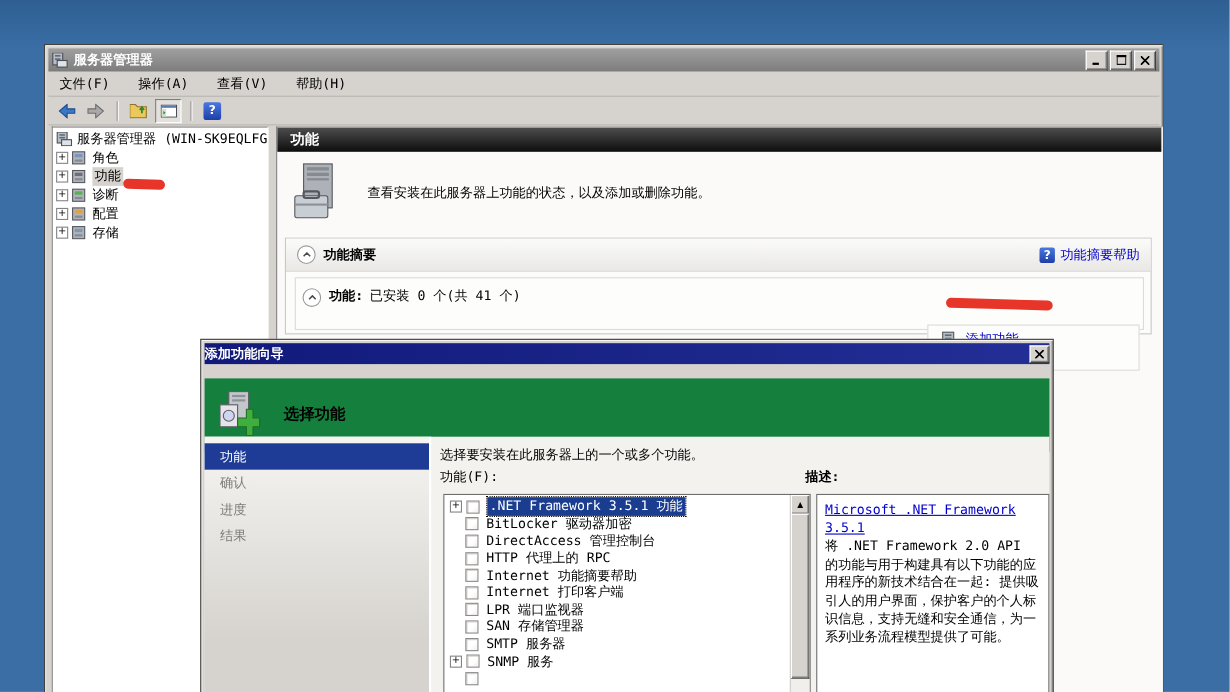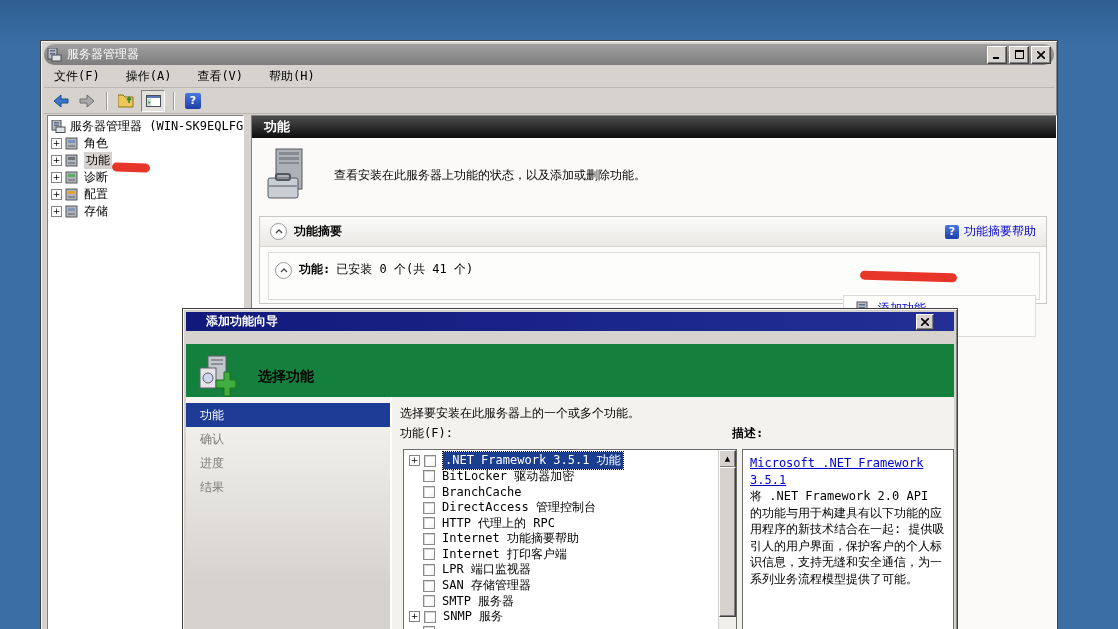--- a/index.html
+++ b/index.html
@@ -5,21 +5,21 @@
   html,body{margin:0;padding:0;}
   .stage{position:relative;width:1118px;height:629px;overflow:hidden;
     background:linear-gradient(180deg,#2f5f92 0px,#3a6ea5 45px);
     font-family:"DejaVu Sans Mono","DejaVu Sans","Liberation Sans",sans-serif;
     font-size:12px;color:#000;}
   .win{position:absolute;background:#d6d3ce;border:1px solid #404040;
     box-shadow:inset 1px 1px 0 #f7f6f4, inset -1px -1px 0 #888;}
   
   .smw{left:40px;top:40px;width:1018px;height:600px;padding:3px;box-sizing:border-box;}
   .titlebar{height:21px;background:linear-gradient(180deg,#a0a0a0,#7d7d7d);
-    display:flex;align-items:center;padding:0 3px;color:#fff;font-weight:normal;border-radius:10px;}
+    display:flex;align-items:center;padding:0 3px;color:#fff;font-weight:bold;}
   .titlebar .t-icon{width:15px;height:14px;margin-right:5px;flex:0 0 auto;}
   .win-controls{margin-left:auto;display:flex;gap:2px;}
   .wbtn{width:18px;height:16px;background:#d6d3ce;border:1px solid;border-color:#fff #404040 #404040 #fff;
     display:flex;align-items:center;justify-content:center;box-shadow:inset -1px -1px 0 #808080;}
   .menubar{height:22px;display:flex;align-items:center;gap:26px;padding-left:10px;border-bottom:1px solid #b9b6b0;}
   .menu-item{cursor:default;}
   .toolbar{height:25px;display:flex;align-items:center;gap:4px;padding-left:6px;border-bottom:1px solid #b9b6b0;}
   .tb-sep{width:1px;height:18px;background:#9a9a9a;margin:0 4px;box-shadow:1px 0 0 #fff;}
   .tbtn{width:22px;height:20px;display:flex;align-items:center;justify-content:center;}
   .tbtn.pressed{border:1px solid;border-color:#808080 #fff #fff #808080;background:#e4e1dc;}
@@ -48,21 +48,21 @@
   a.link{color:#0000cc;text-decoration:none;}
   .inner-row{position:absolute;left:8px;top:35px;width:772px;height:48px;border:1px solid #dcdbd7;background:#fdfdfc;box-sizing:border-box;
     display:flex;align-items:flex-start;padding:8px 0 0 6px;}
   .actions-box{position:absolute;right:3px;top:2px;width:193px;height:42px;border:1px solid #dcdbd7;background:#fdfdfc;
     padding:3px 0 0 12px;box-sizing:border-box;margin-top:40px;}
   .action-row{display:flex;align-items:center;gap:6px;height:19px;}
   .gray{color:#808080;}
   
   .dlg{left:182px;top:308px;width:776px;height:340px;padding:3px;box-sizing:border-box;}
   .dlg-title{height:19px;background:linear-gradient(90deg,#111a7b,#232f96);display:flex;align-items:center;
-    color:#fff;font-weight:bold;padding:0 20px;text-align:right;}
+    color:#fff;font-weight:bold;padding:0 0;text-align:right;}
   .dlg-close{margin-left:auto;width:16px;height:14px;background:#d6d3ce;border:1px solid;border-color:#fff #404040 #404040 #fff;
     display:flex;align-items:center;justify-content:center;box-shadow:inset -1px -1px 0 #808080;}
   .dlg-header{height:66px;background:#15803d;position:relative;border-bottom:1px solid #a5a29b;margin-top:13px;}
   .dlg-hicon{position:absolute;left:10px;top:10px;}
   .dlg-heading{position:absolute;left:72px;top:24px;font-weight:bold;font-size:14px;}
   .dlg-body{position:absolute;left:3px;right:3px;top:88px;bottom:3px;background:#f3f2ef;}
   .dlg-side{position:absolute;left:0;top:0;bottom:0;width:204px;
     background:linear-gradient(180deg,#f6f5f2,#d6d3ce 75%);border-right:2px solid #fff;}
   .step{height:24px;display:flex;align-items:center;padding-left:14px;color:#7b7b7b;}
   .step.sel{background:#1e3c96;color:#fff;}
@@ -331,25 +331,20 @@
                 <span class="lsel">.NET Framework 3.5.1 功能</span>
               </div>
               <div class="lrow">
                 <span class="spc"></span>
                 <span class="cb"></span>
                 <span>BitLocker 驱动器加密</span>
               </div>
               <div class="lrow">
                 <span class="spc"></span>
                 <span class="cb"></span>
-                <span>BranchCache</span>
-              </div>
-              <div class="lrow">
-                <span class="spc"></span>
-                <span class="cb"></span>
                 <span>DirectAccess 管理控制台</span>
               </div>
               <div class="lrow">
                 <span class="spc"></span>
                 <span class="cb"></span>
                 <span>HTTP 代理上的 RPC</span>
               </div>
               <div class="lrow">
                 <span class="spc"></span>
                 <span class="cb"></span>

